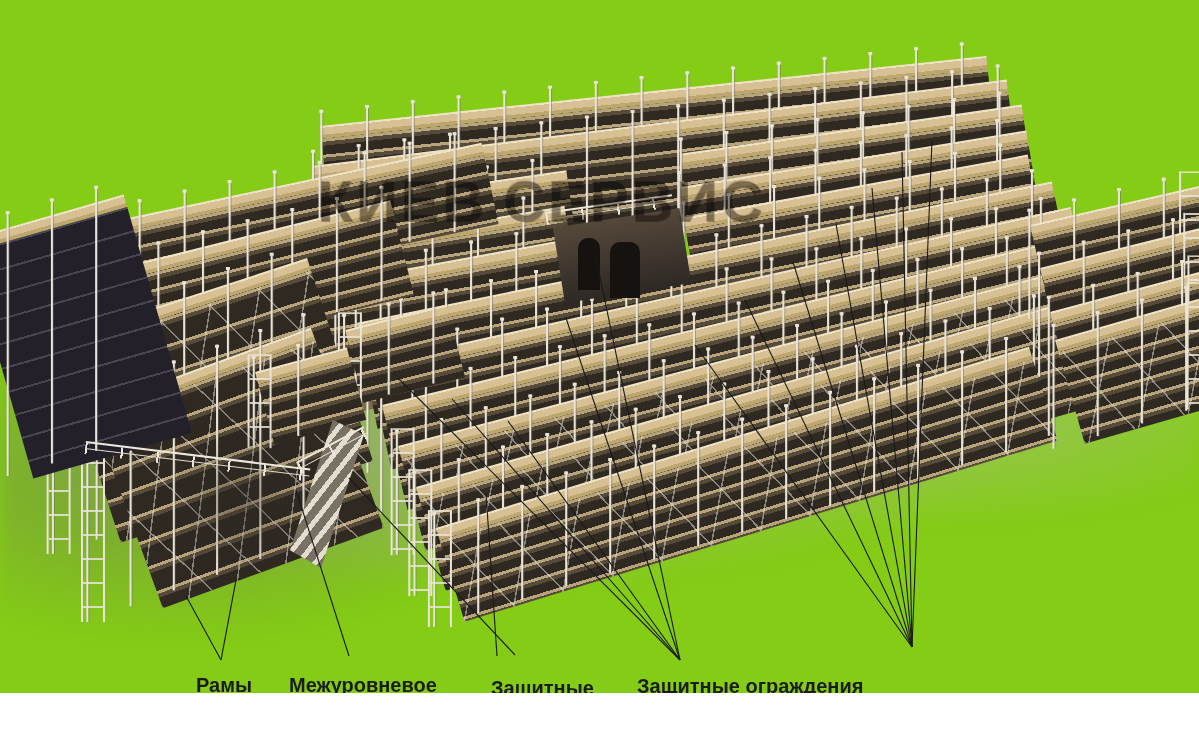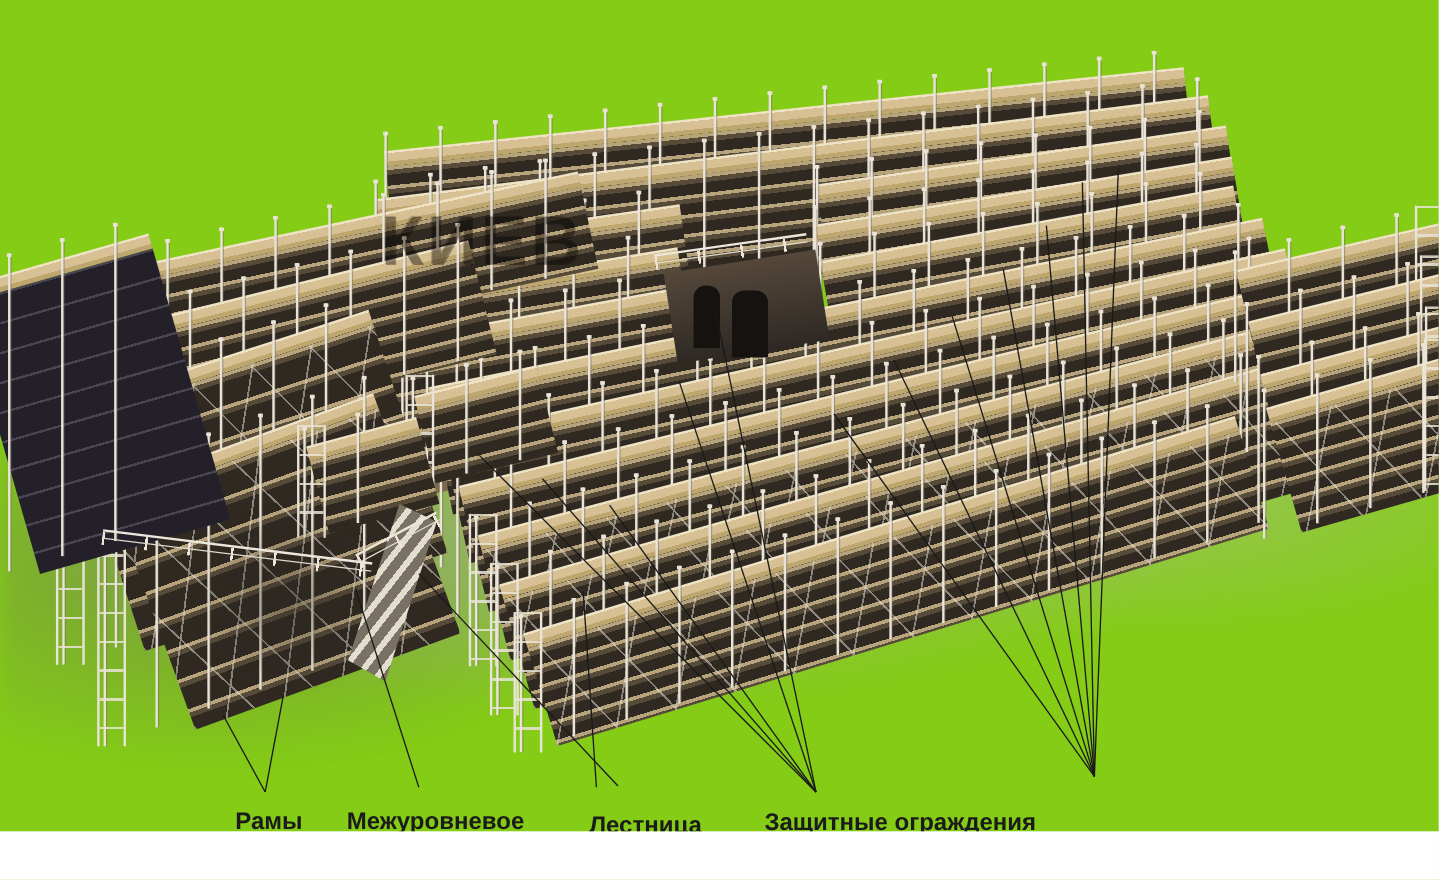--- a/index.html
+++ b/index.html
@@ -474,20 +474,21 @@
   <div class="arch arch-2"></div>
   <div class="rail rail-gap"></div>
 
   <div class="shadow-underdeck"></div>
   <div class="stairs"></div>
   <div class="rail rail-stairs"></div>
   <div class="rail rail-front"></div>
 
   <div class="watermark">
     <span class="wm-text">КИЕВ</span>
+    <span class="wm-text">СЕРВИС</span>
   </div>
 
   <svg class="callout-lines" id="lines">
       <line x1="221" y1="660" x2="186" y2="596" stroke="#1a1a1a" stroke-width="1.1"></line>
       <line x1="221" y1="660" x2="236" y2="580" stroke="#1a1a1a" stroke-width="1.1"></line>
       <line x1="349" y1="656" x2="296" y2="490" stroke="#1a1a1a" stroke-width="1.1"></line>
       <line x1="515" y1="655" x2="349" y2="478" stroke="#1a1a1a" stroke-width="1.1"></line>
       <line x1="497" y1="656" x2="486" y2="493" stroke="#1a1a1a" stroke-width="1.1"></line>
       <line x1="680" y1="660" x2="398" y2="378" stroke="#1a1a1a" stroke-width="1.1"></line>
       <line x1="680" y1="660" x2="452" y2="399" stroke="#1a1a1a" stroke-width="1.1"></line>
@@ -498,15 +499,15 @@
       <line x1="912" y1="647" x2="745" y2="300" stroke="#1a1a1a" stroke-width="1.1"></line>
       <line x1="912" y1="647" x2="793" y2="262" stroke="#1a1a1a" stroke-width="1.1"></line>
       <line x1="912" y1="647" x2="836" y2="224" stroke="#1a1a1a" stroke-width="1.1"></line>
       <line x1="912" y1="647" x2="872" y2="188" stroke="#1a1a1a" stroke-width="1.1"></line>
       <line x1="912" y1="647" x2="902" y2="152" stroke="#1a1a1a" stroke-width="1.1"></line>
       <line x1="912" y1="647" x2="932" y2="140" stroke="#1a1a1a" stroke-width="1.1"></line>
     </svg>
 
   <div class="label" id="lbl-frames">Рамы</div>
   <div class="label" id="lbl-mezh">Межуровневое полочного</div>
-  <div class="label" id="lbl-stairs">Лестница</div>
+  <div class="label" id="lbl-stairs">Защитные</div>
   <div class="label" id="lbl-guards">Защитные ограждения</div>
 </div>
 
 </body></html>

